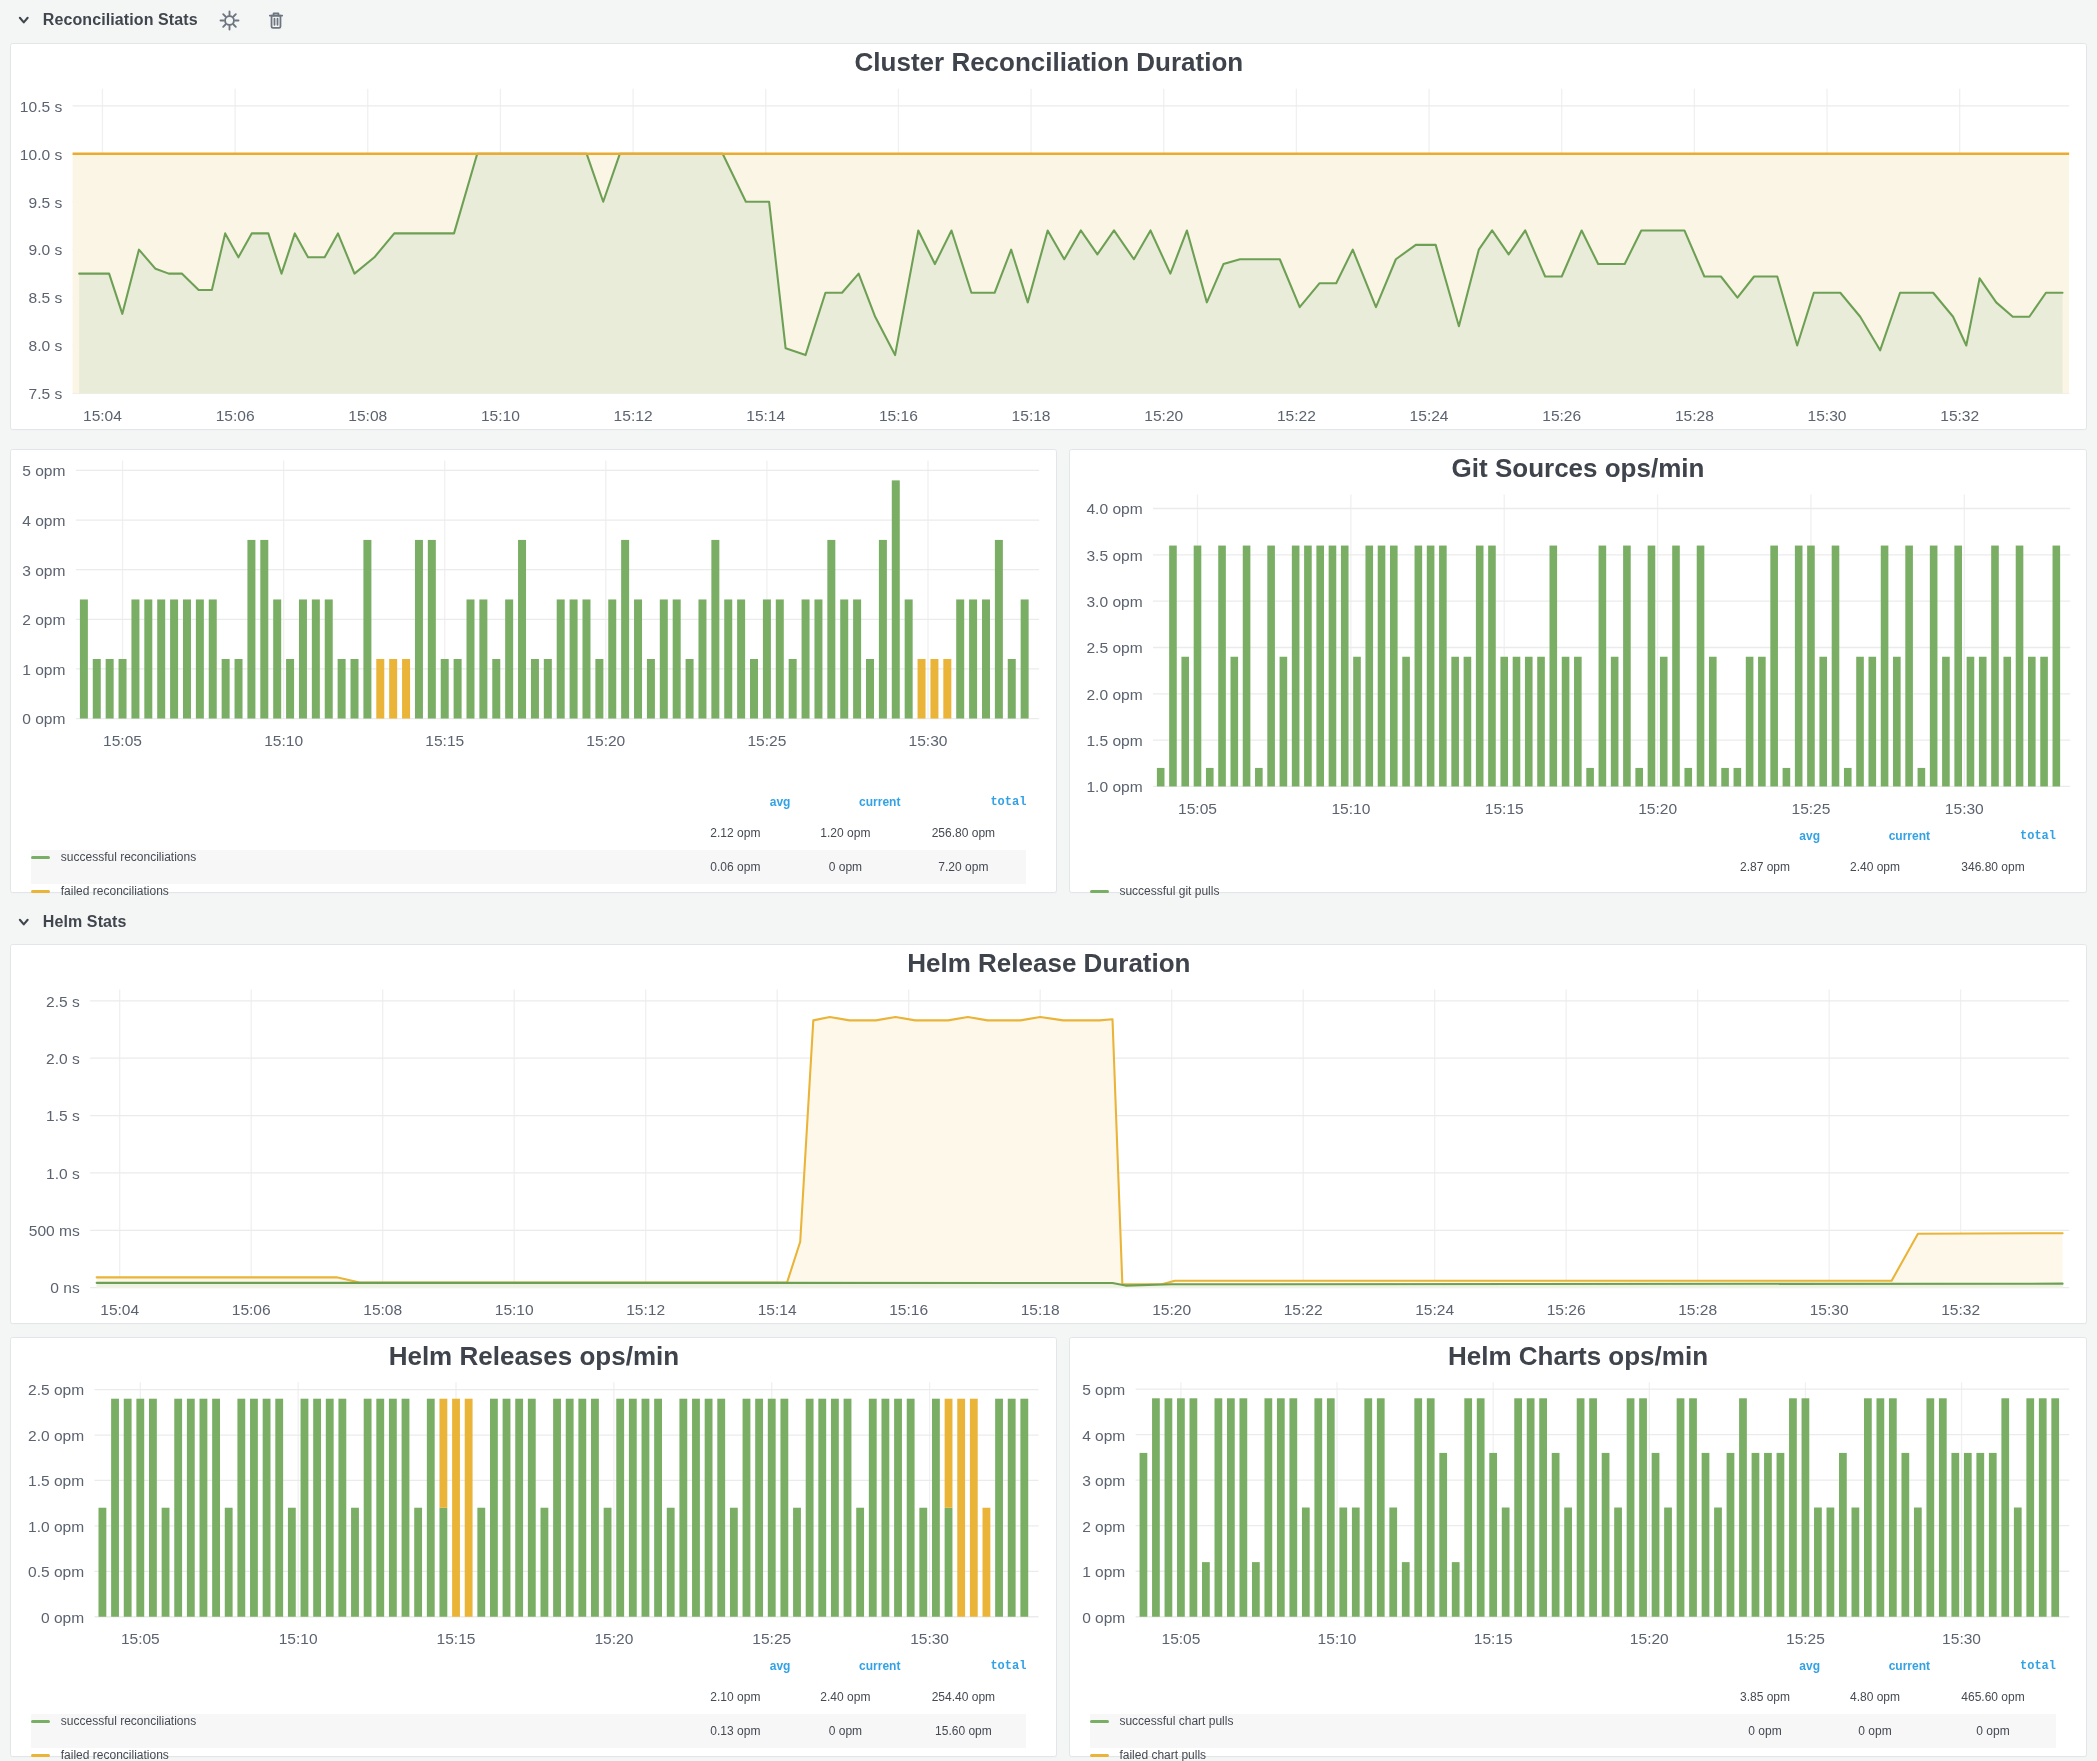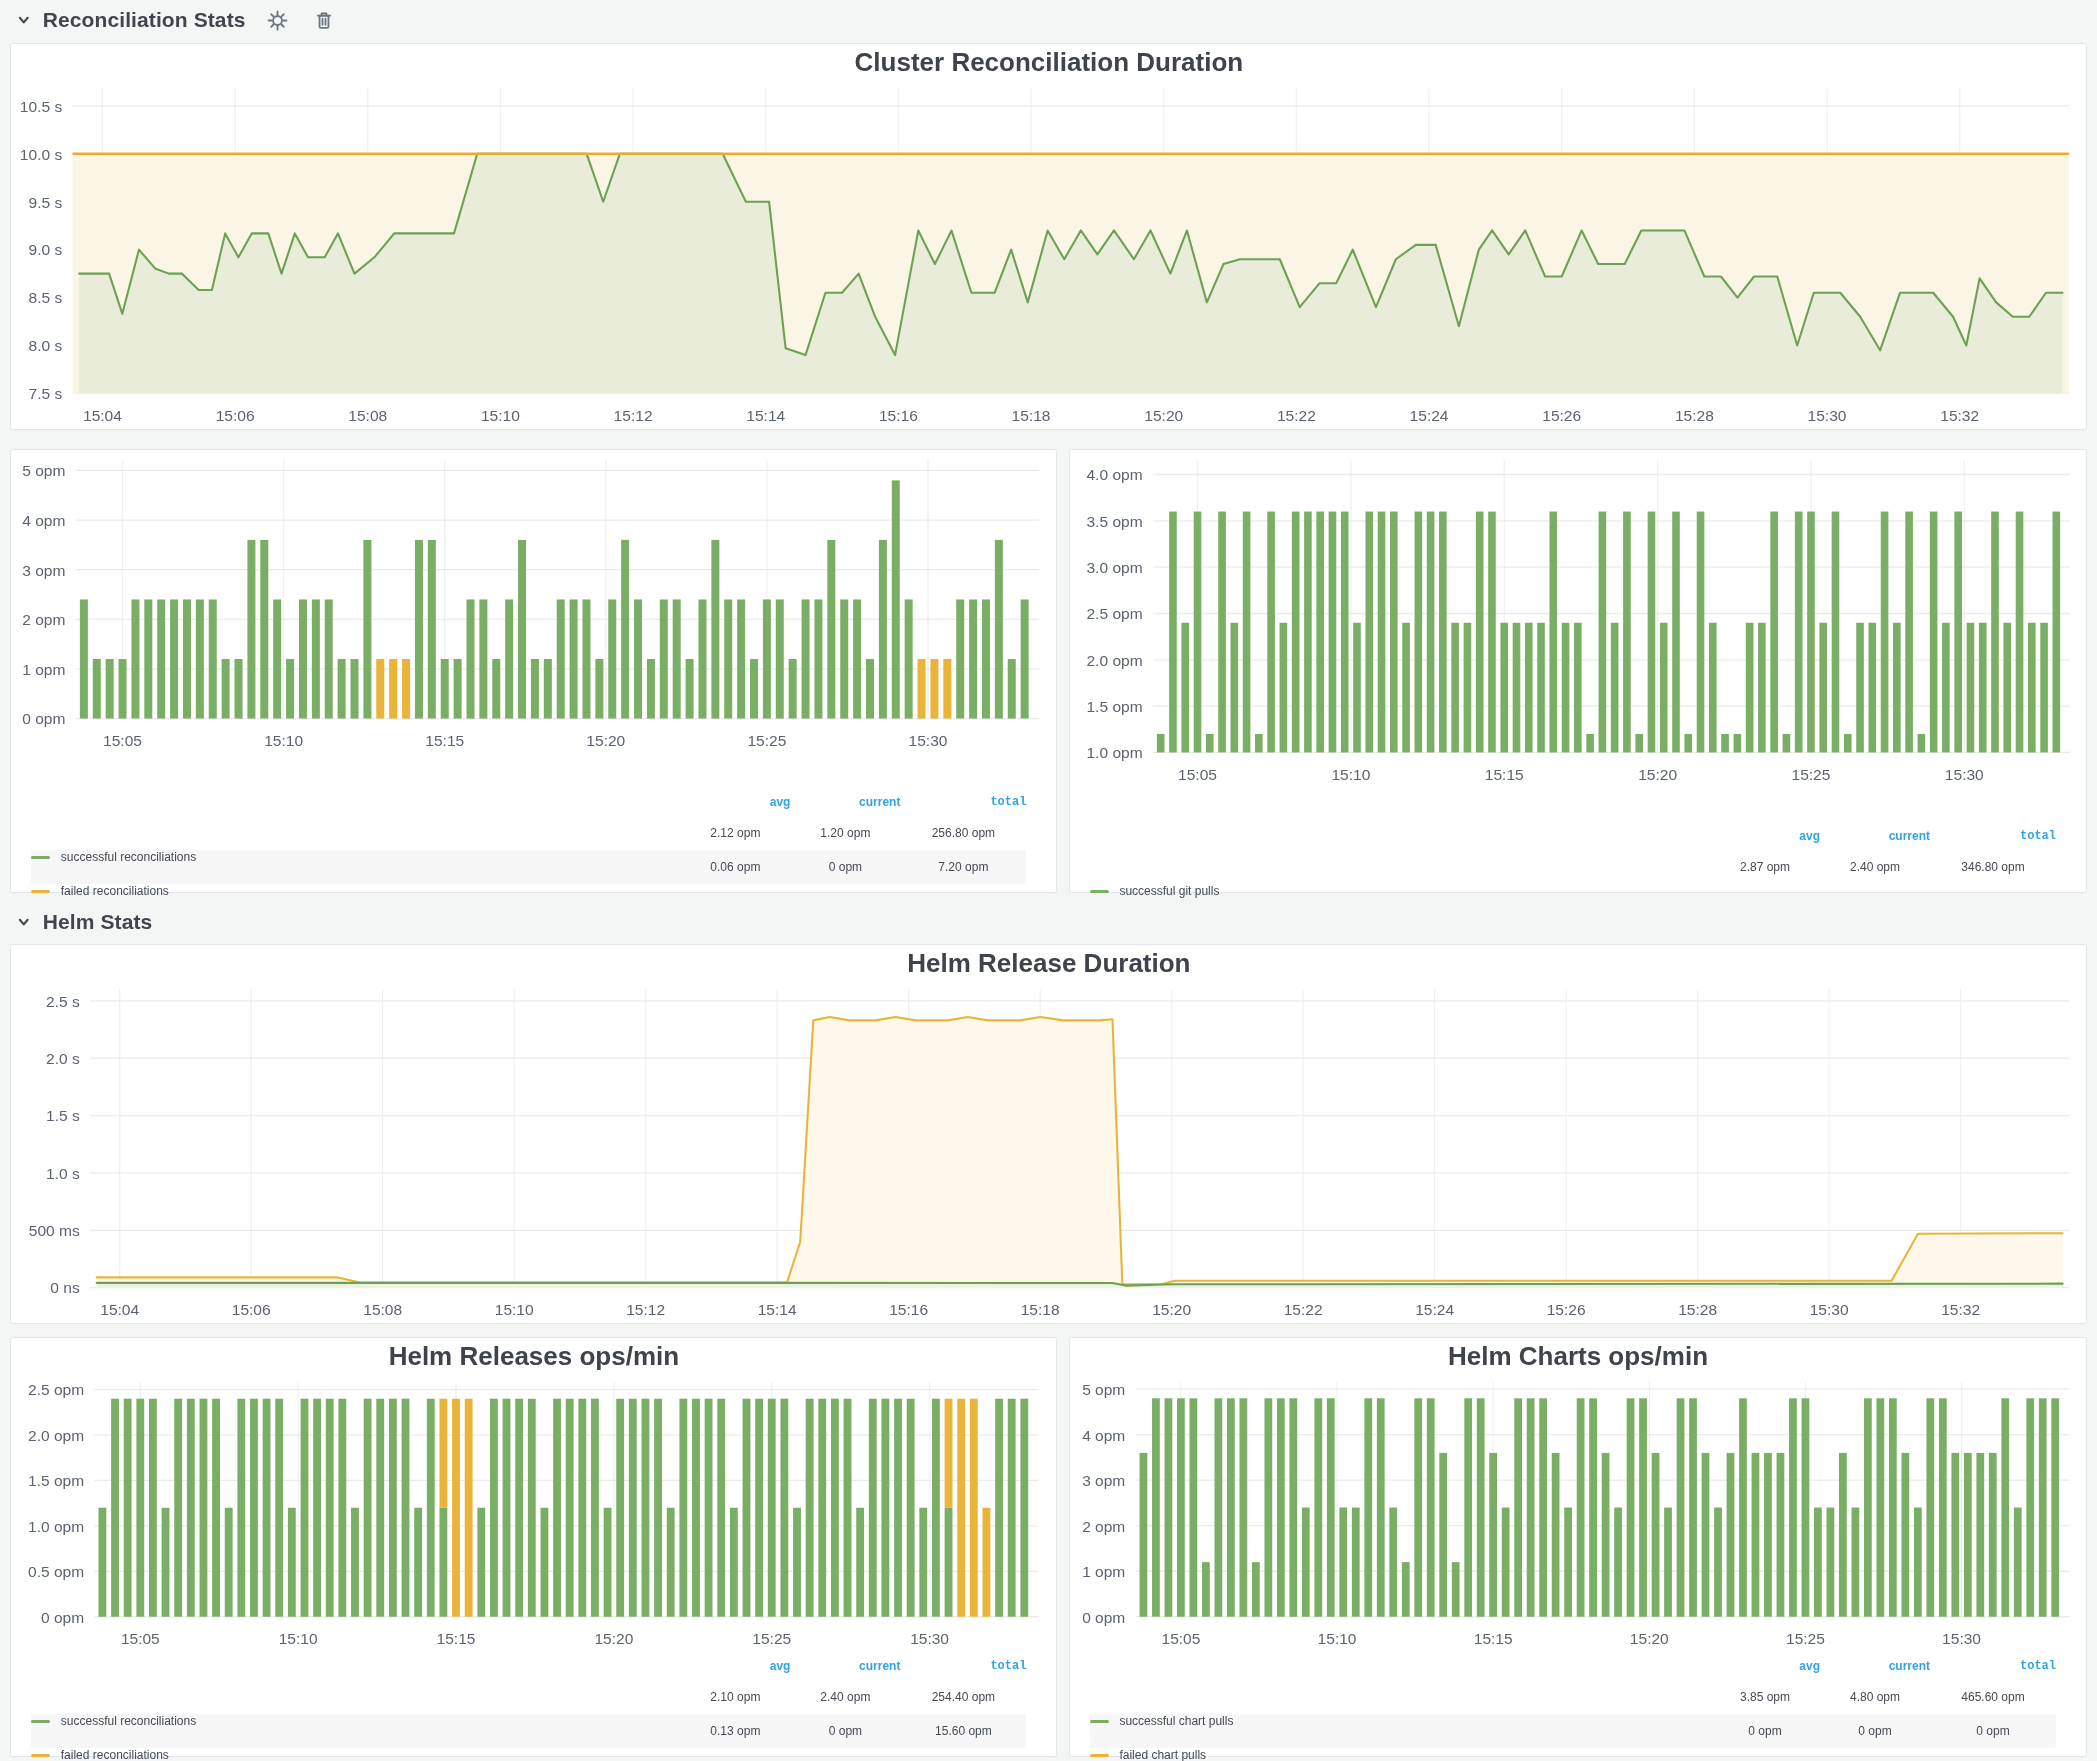--- a/index.html
+++ b/index.html
@@ -1,19 +1,19 @@
 <!DOCTYPE html>
 <html style="font-size:10.4px"><head>
 <meta charset="utf-8">
 <style>
   * { box-sizing: border-box; margin: 0; padding: 0; }
   html,body { width: 2097px; height: 1761px; background:#f4f5f5; font-family:"Liberation Sans", sans-serif; position:relative; overflow:hidden; }
 
   .section-header { position:absolute; display:flex; align-items:center; gap:9px; height:40px; color:#41464e; cursor:pointer; }
-  .section-header .sec-title { font-size:21px; font-weight:700; letter-spacing:0.1px; }
+  .section-header .sec-title { font-size:16px; font-weight:700; letter-spacing:0.1px; }
   .icon-btn { width:30px; height:30px; display:flex; align-items:center; justify-content:center; border:none; background:transparent; cursor:pointer; margin-left:7.8px; }
   .icon { stroke:#6d7680; fill:none; stroke-width:2.6; stroke-linecap:round; stroke-linejoin:round; }
   .chev { stroke:#41464e; fill:none; stroke-width:3.2; stroke-linecap:round; stroke-linejoin:round; }
 
   .panel { position:absolute; background:#ffffff; border:0.6px solid #e3e6e9; border-radius:2.6px; display:flex; flex-direction:column; box-shadow:0 0.6px 0.6px rgba(0,0,0,0.02); }
   .panel-title { height:34px; line-height:36px; text-align:center; font-size:26px; font-weight:600; color:#3e434c; flex:0 0 auto; cursor:pointer; }
   .chart-box { flex:1 1 auto; position:relative; }
   .chart-box svg { position:absolute; left:0; top:0; }
 
   .legend { flex:0 0 auto; padding:0 30px 7.8px 19.5px; font-size:12px; color:#454a52; }
@@ -231,20 +231,21 @@
         <span>failed reconciliations</span>
       </span>
       <span class="lg-val">0.06 opm</span>
       <span class="lg-val">0 opm</span>
       <span class="lg-val total">7.20 opm</span>
     </div>
   </div>
 </div>
 
 <div class="panel" style="left:1069px; top:449px; width:1018px; height:444px;">
+  <div class="panel-title">Git Sources ops/min</div>
   <div class="chart-box">
       <svg width="1017" height="339" viewBox="0 0 1568 522">
         <line x1="196.57190635451505" y1="16" x2="196.57190635451505" y2="466" stroke="#f0f0f0" stroke-width="2"></line>
         <text x="196.57190635451505" y="508" text-anchor="middle" font-size="24" fill="#5c6370">15:05</text>
         <line x1="433.0267558528428" y1="16" x2="433.0267558528428" y2="466" stroke="#f0f0f0" stroke-width="2"></line>
         <text x="433.0267558528428" y="508" text-anchor="middle" font-size="24" fill="#5c6370">15:10</text>
         <line x1="669.4816053511705" y1="16" x2="669.4816053511705" y2="466" stroke="#f0f0f0" stroke-width="2"></line>
         <text x="669.4816053511705" y="508" text-anchor="middle" font-size="24" fill="#5c6370">15:15</text>
         <line x1="905.9364548494983" y1="16" x2="905.9364548494983" y2="466" stroke="#f0f0f0" stroke-width="2"></line>
         <text x="905.9364548494983" y="508" text-anchor="middle" font-size="24" fill="#5c6370">15:20</text>

